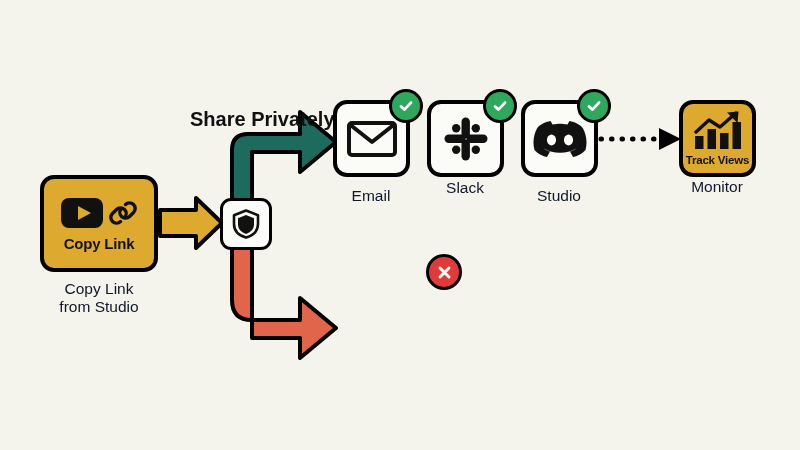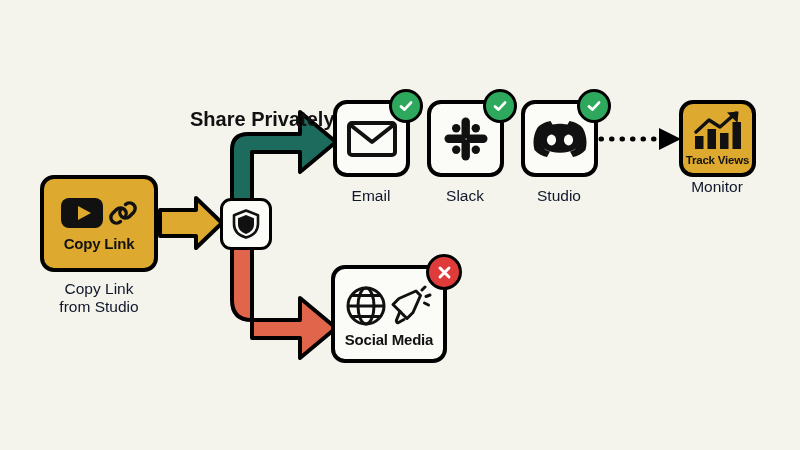--- a/index.html
+++ b/index.html
@@ -175,21 +175,21 @@
         <rect x="9" y="29.6" width="8.4" height="8.4" rx="4.2"></rect>
         <rect x="28.6" y="29.6" width="8.4" height="8.4" rx="4.2"></rect>
       </g>
     </svg>
   </div>
   <div class="badge" style="left:483px; top:89px; width:28px; height:28px; background:#2ea85c;">
     <svg width="16" height="16" viewBox="0 0 16 16">
       <path d="M3 8.4 L6.4 11.6 L13 4.6" fill="none" stroke="#fff" stroke-width="2.8" stroke-linecap="round" stroke-linejoin="round"></path>
     </svg>
   </div>
-  <div class="card-caption" style="left:465px; top:187px; font-size:15.5px;">Slack</div>
+  <div class="card-caption" style="left:465px; top:179px; font-size:15.5px;">Slack</div>
 
   <div class="node card-white" style="left:521px; top:100px; width:77px; height:77px;">
     <svg width="54" height="42" viewBox="0 0 54 42">
       <path d="M17.5 3 C12 4 6.5 6.5 4 10.5 C0.5 17 -0.5 25 1.5 32
                C5 36 10 38.5 14 39 L17 33.5 C14.5 33 12.5 31.8 11 30.5
                C16 33.5 21 34.8 27 34.8 C33 34.8 38 33.5 43 30.5
                C41.5 31.8 39.5 33 37 33.5 L40 39 C44 38.5 49 36 52.5 32
                C54.5 25 53.5 17 50 10.5 C47.5 6.5 42 4 36.5 3
                L34.5 6.5 C31.5 6 28.5 5.8 27 5.8 C25.5 5.8 22.5 6 19.5 6.5 Z" fill="#111"></path>
       <ellipse cx="18.5" cy="22" rx="4.6" ry="5.4" fill="#fbfbf7"></ellipse>
@@ -211,44 +211,19 @@
         <rect x="29" y="22" width="8.5" height="16"></rect>
         <rect x="41.5" y="11" width="8.5" height="27"></rect>
       </g>
       <path d="M5 21 L18 9 L29 16 L45 2" fill="none" stroke="#111" stroke-width="3.4" stroke-linecap="round" stroke-linejoin="round"></path>
       <path d="M36 1.5 L47.5 0.5 L46.5 12 Z" fill="#111"></path>
     </svg>
     <div class="inner-label" style="font-size:11.5px; margin-top:3px;">Track Views</div>
   </div>
   <div class="card-caption" style="left:717px; top:178px; font-size:15.5px;">Monitor</div>
 
-  <div class="node card-white" style="left:331px; top:265px; width:116px; height:98px;">
-    <div style="display:flex; align-items:center; gap:2px; margin-top:4px;">
-
-      <svg width="42" height="42" viewBox="0 0 42 42">
-        <g fill="none" stroke="#111" stroke-width="3">
-          <circle cx="21" cy="21" r="18"></circle>
-          <ellipse cx="21" cy="21" rx="8" ry="18"></ellipse>
-          <line x1="3" y1="21" x2="39" y2="21"></line>
-          <path d="M6.6 10.5 H35.4"></path>
-          <path d="M6.6 31.5 H35.4"></path>
-        </g>
-      </svg>
-
-      <svg width="44" height="42" viewBox="0 0 44 42">
-        <g fill="none" stroke="#111" stroke-width="3" stroke-linejoin="round" stroke-linecap="round">
-          <path d="M4 19.5 L10 13.5 L27 6 L31.5 10.5 L24 27.5 L18 33.5 Z"></path>
-          <path d="M11 26.5 L7.5 35 C7 36.5 8 38 9.5 37.5 L15 34.5"></path>
-          <path d="M33 5 L36 2"></path>
-          <path d="M37 11.5 L41 10"></path>
-          <path d="M35.5 18 L39.5 20"></path>
-        </g>
-      </svg>
-    </div>
-    <div class="inner-label" style="font-size:15px; margin-top:4px;">Social Media</div>
-  </div>
   <div class="badge" style="left:426px; top:254px; width:30px; height:30px; background:#e03b3b;">
     <svg width="17" height="17" viewBox="0 0 17 17">
       <path d="M4 4 L13 13 M13 4 L4 13" fill="none" stroke="#fff" stroke-width="2.9" stroke-linecap="round"></path>
     </svg>
   </div>
 
 </div>
 
 </body></html>

